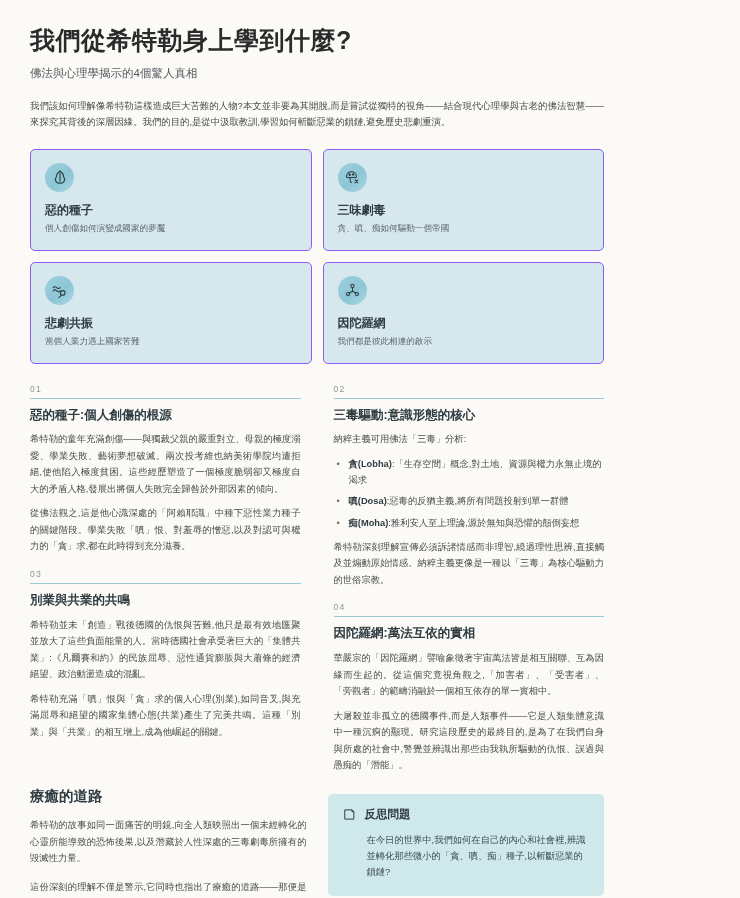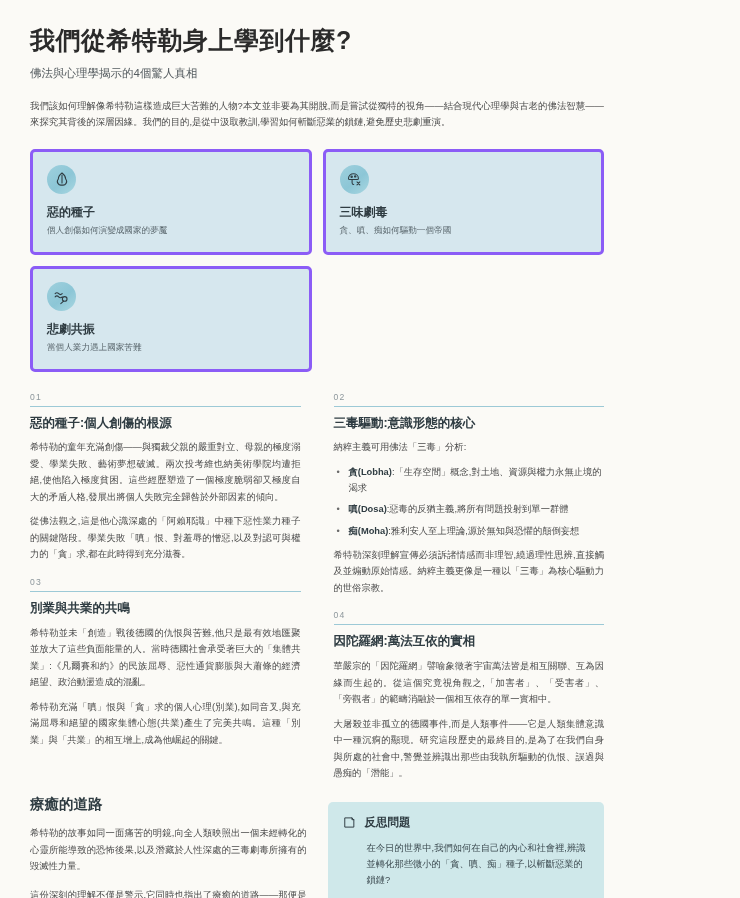--- a/index.html
+++ b/index.html
@@ -48,21 +48,21 @@
 
   
   .cards {
     display: grid;
     grid-template-columns: 1fr 1fr;
     gap: 11px 11px;
     margin-bottom: 20px;
   }
   .card {
     background: #d6e7ee;
-    border: 3px solid #8b5cf6;
+    border: 1px solid #8b5cf6;
     border-radius: 5px;
     padding: 13px 14px 15px 14px;
     min-height: 84px;
   }
   .card-icon {
     width: 29px;
     height: 29px;
     border-radius: 50%;
     background: linear-gradient(140deg, #9fd0dd 0%, #8cc6d6 55%, #a9d7e1 100%);
     display: flex;
@@ -238,20 +238,34 @@
           <path d="M3 8c1.6-1.8 3.4-1.8 5 0s3.4 1.8 5 0"></path>
           <path d="M3 12.5c1.6-1.8 3.4-1.8 5 0s3.4 1.8 5 0"></path>
           <circle cx="16.5" cy="15.5" r="3.3"></circle>
           <path d="M15 18.5L11 22"></path>
         </svg>
       </div>
       <div class="card-title">悲劇共振</div>
       <div class="card-desc">當個人業力遇上國家苦難</div>
     </div>
 
+    <div class="card">
+      <div class="card-icon">
+        <svg width="17" height="17" viewBox="0 0 24 24" fill="none" stroke="#2f3c42" stroke-width="1.5" stroke-linecap="round">
+          <circle cx="12" cy="5.5" r="2.3"></circle>
+          <circle cx="5.8" cy="17" r="2.3"></circle>
+          <circle cx="18.2" cy="17" r="2.3"></circle>
+          <line x1="12" y1="7.8" x2="12" y2="13"></line>
+          <line x1="12" y1="13" x2="7.3" y2="15.6"></line>
+          <line x1="12" y1="13" x2="16.7" y2="15.6"></line>
+        </svg>
+      </div>
+      <div class="card-title">因陀羅網</div>
+      <div class="card-desc">我們都是彼此相連的啟示</div>
+    </div>
 
   </div>
 
   <div class="columns">
 
     <div class="col">
 
       <div class="section">
         <div class="sec-num">01</div>
         <div class="sec-title">惡的種子:個人創傷的根源</div>

